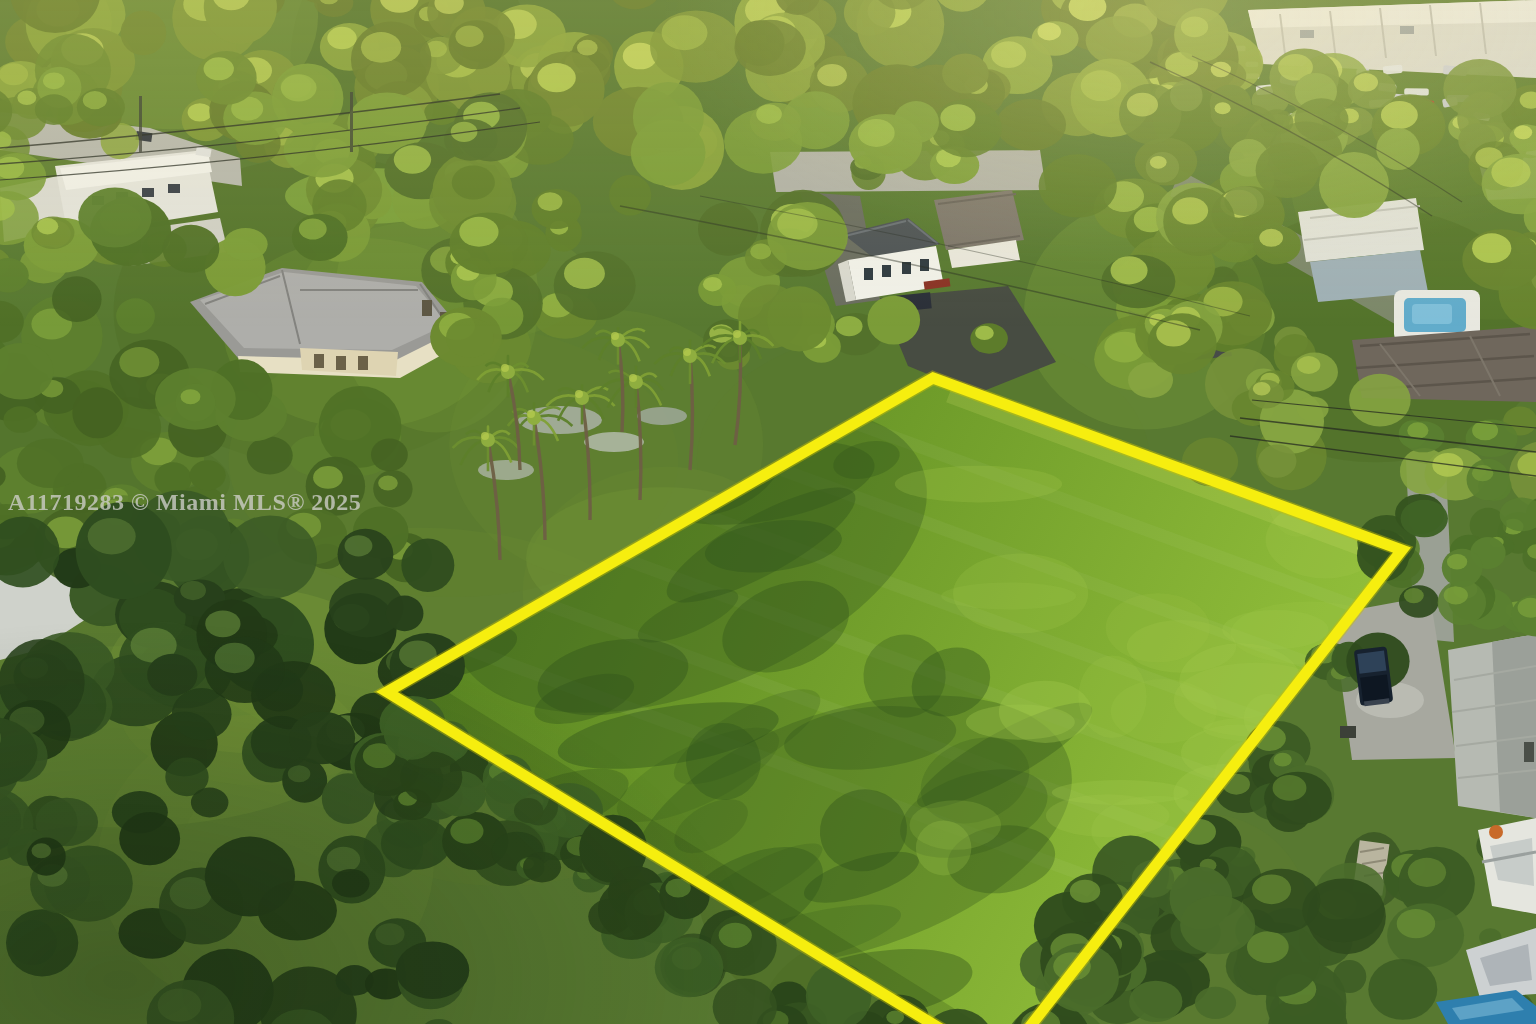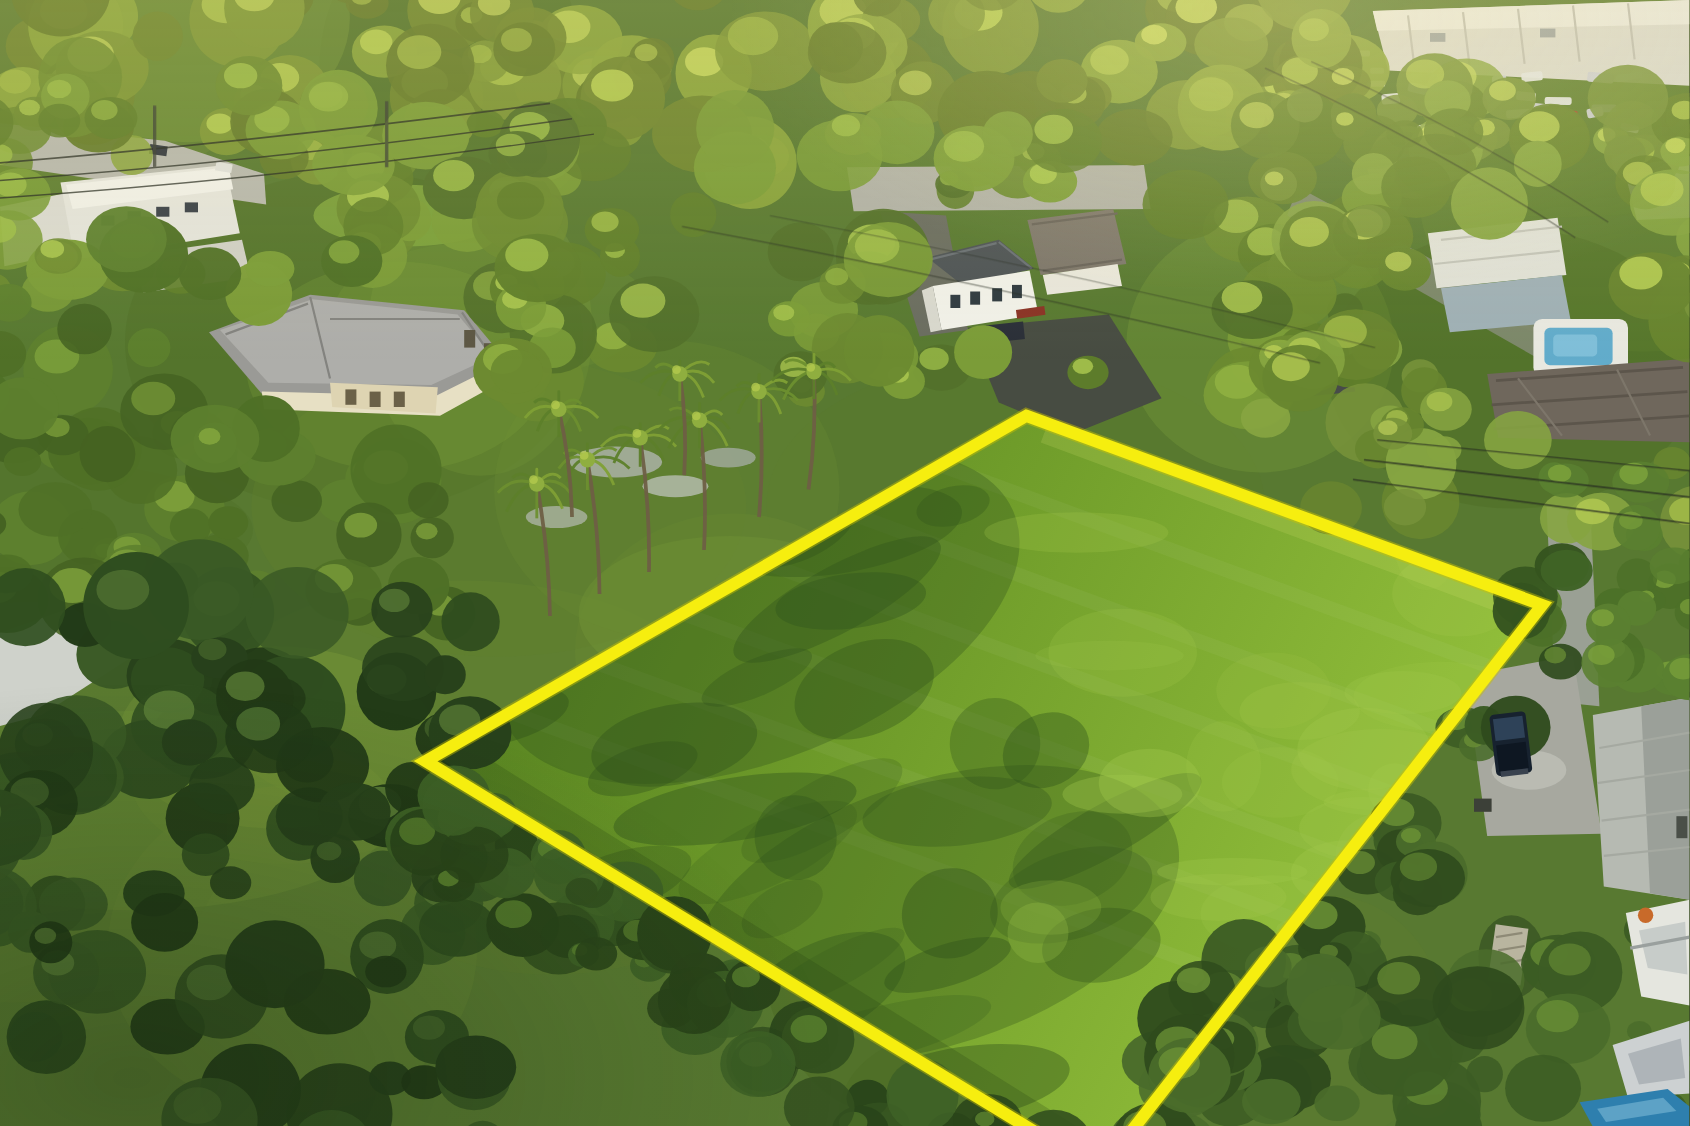--- a/index.html
+++ b/index.html
@@ -1330,13 +1330,14 @@
   </g>
 
   <rect x="0" y="0" width="1536" height="330" fill="url(#warmTop)"></rect>
   <ellipse cx="1180" cy="10" rx="520" ry="260" fill="url(#sunGlow)"></ellipse>
   <ellipse cx="120" cy="980" rx="640" ry="360" fill="url(#vignette)"></ellipse>
 
   <polygon id="boundaryUnder" points="933,378 1402,550 1000,1065 387,692" fill="none" stroke="#c9c000" stroke-width="14" opacity="0.45"></polygon>
   <polygon id="boundaryPoly" points="933,378 1402,550 1000,1065 387,692" fill="none" stroke-width="11" stroke-linejoin="miter" stroke="#f6ee0f"></polygon>
 </svg>
 
+<div class="watermark">A11719283 © Miami MLS® 2025</div>
 </div>
 
 </body></html>

